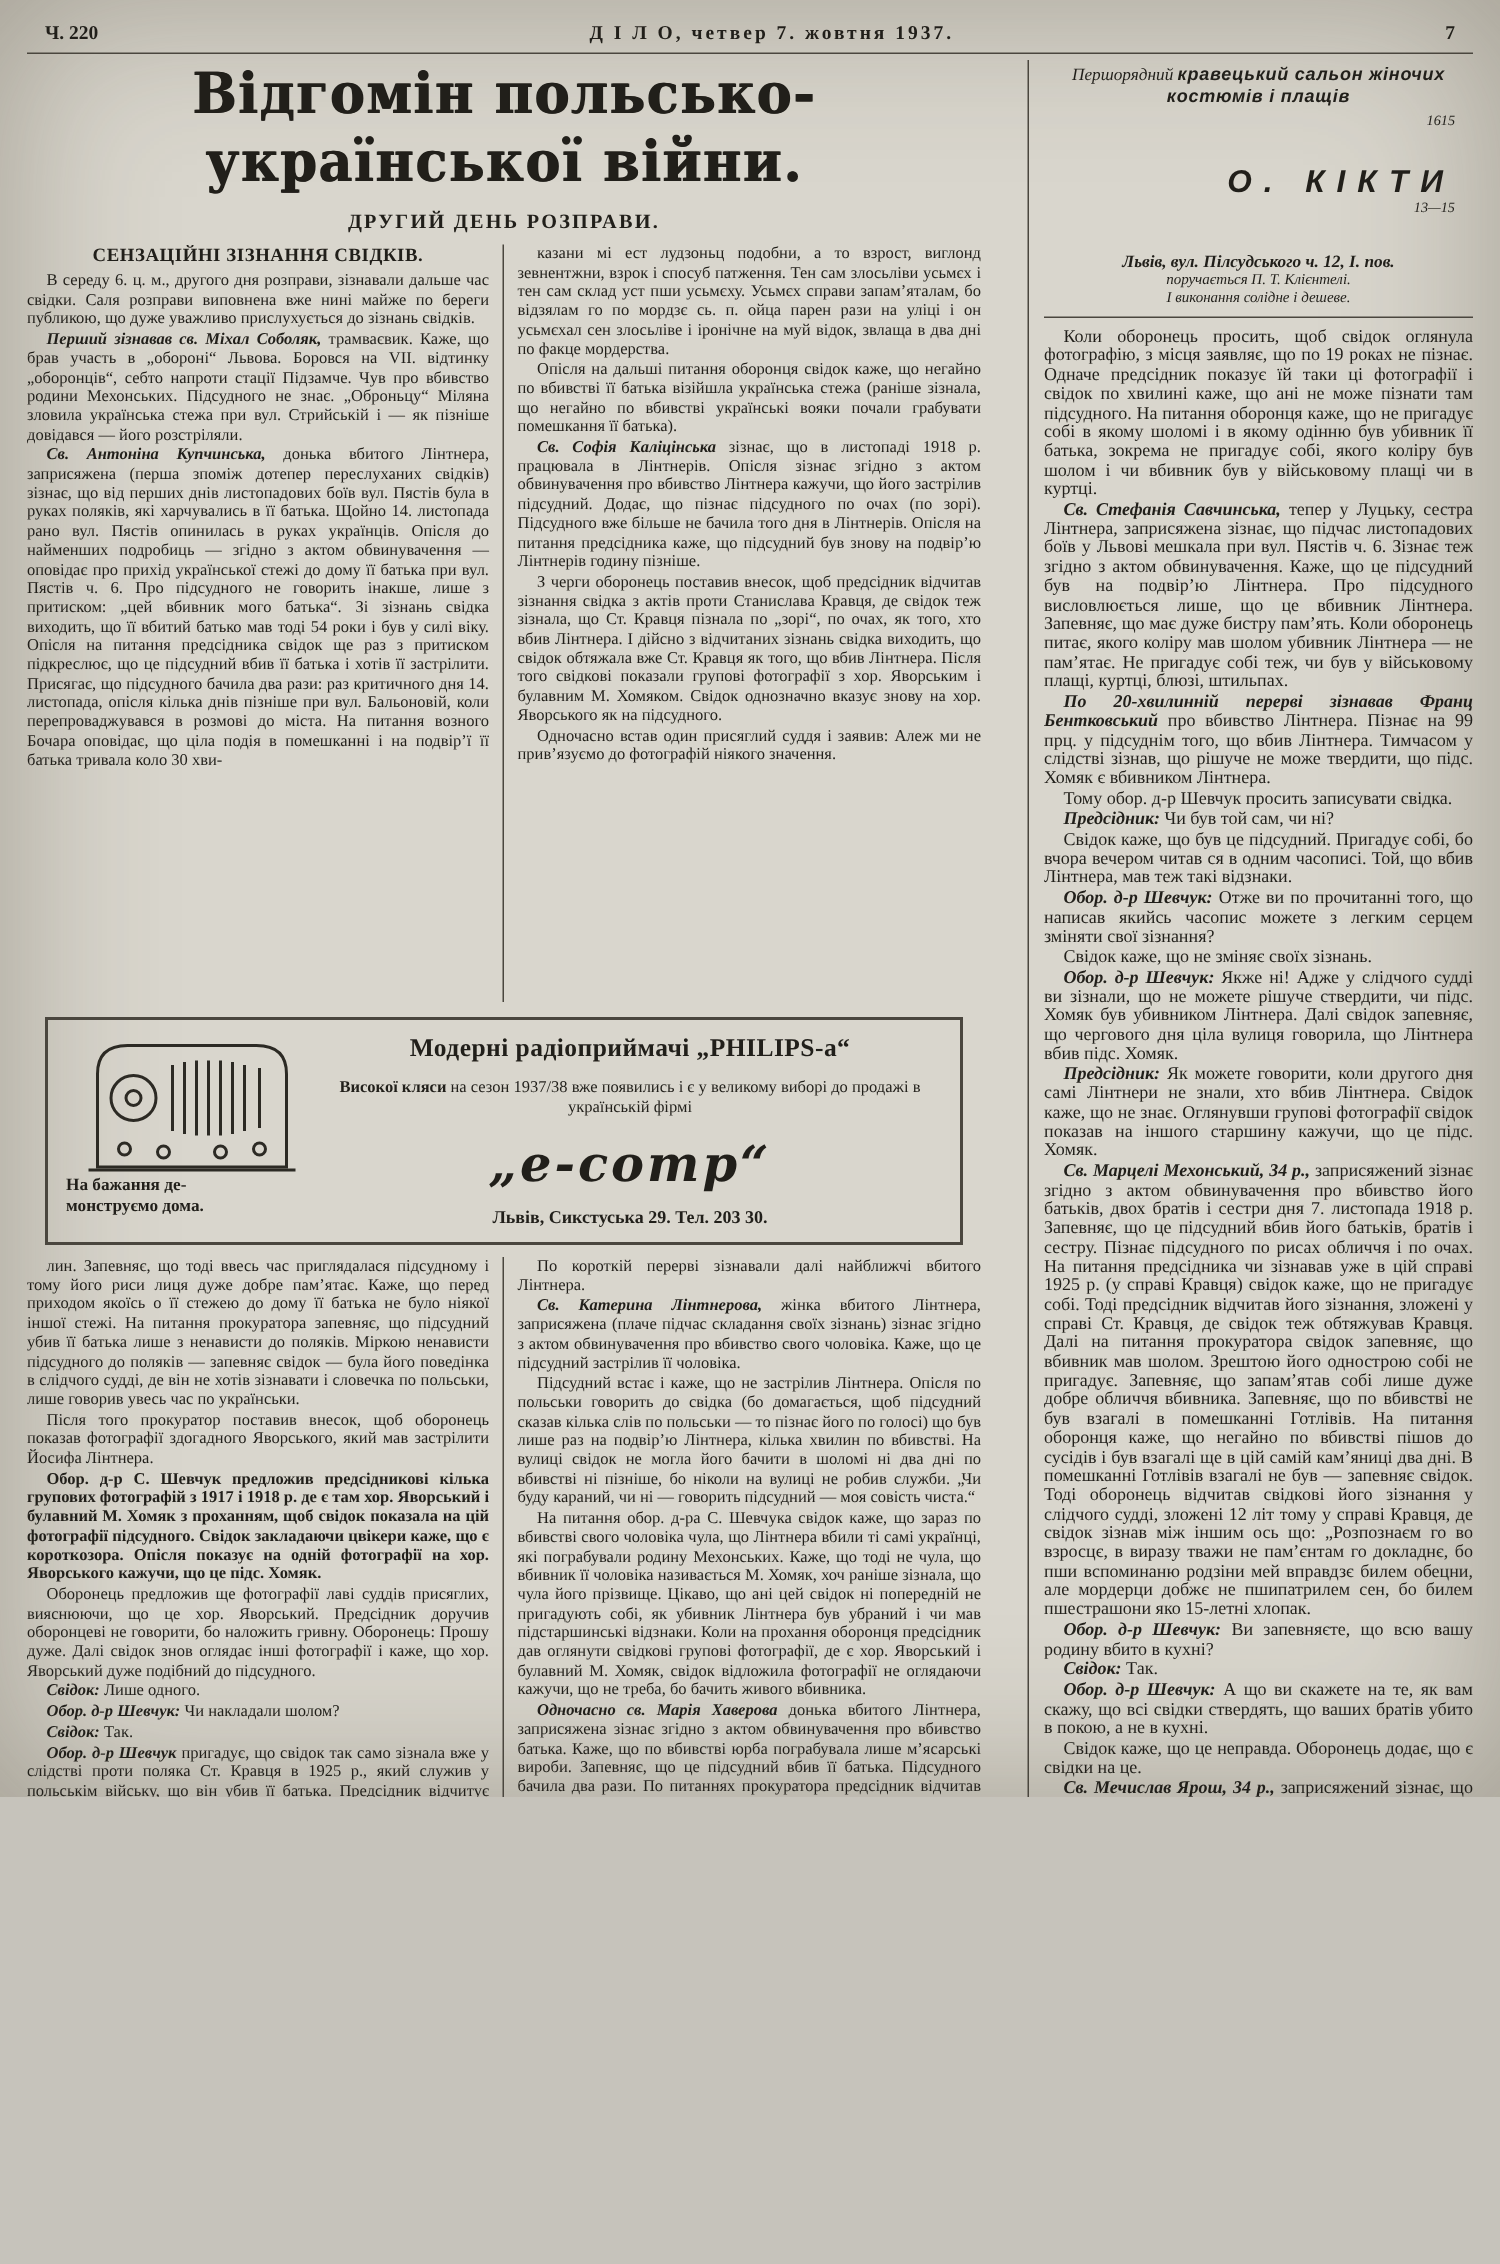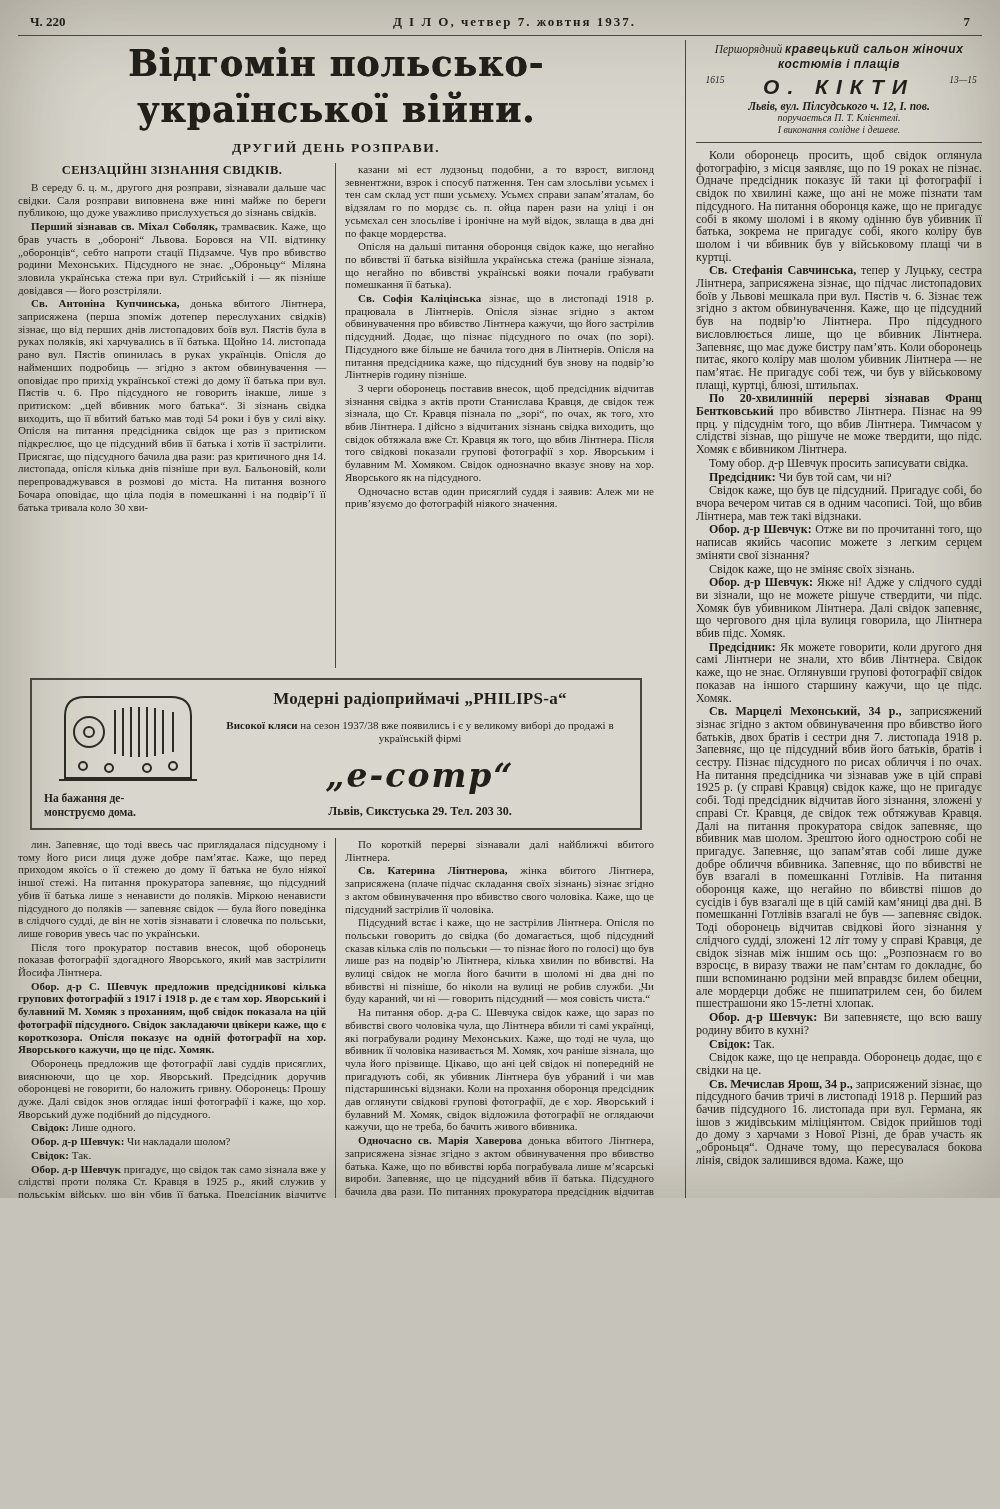--- a/index.html
+++ b/index.html
@@ -47,47 +47,47 @@
   .cols{display:flex;}
   .col{width:50%;box-sizing:border-box;overflow:hidden;}
   .col-a{padding-right:9px;border-right:1px solid var(--rule);}
   .col-b{padding-left:9px;}
   .top-cols{height:505px;}
   .bottom-cols{height:664px;margin-top:8px;}
   .para{
     margin:0 0 1px;text-indent:13px;text-align:justify;
     font-size:11px;line-height:12.7px;
   }
-  .para b{font-weight:700;}
+  .para b{font-weight:700;font-style:italic;}
   .para.bold{font-weight:700;}
   
   .ad-philips{
     border:2px solid var(--rule);
     margin:10px 12px 0;height:152px;box-sizing:border-box;
     display:flex;padding:8px 12px;
   }
-  .ad-ph-left{width:168px;flex:0 0 168px;display:flex;flex-direction:column;justify-content:space-between;}
+  .ad-ph-left{width:168px;flex:0 0 168px;display:flex;flex-direction:column;justify-content:flex-start;}
   .ad-ph-note{font-weight:700;font-size:11.5px;white-space:pre-line;line-height:1.2;}
   .ad-ph-right{flex:1;text-align:center;display:flex;flex-direction:column;justify-content:space-between;padding:1px 0;}
   .ad-ph-title{font-size:17px;font-weight:700;letter-spacing:.3px;}
   .ad-ph-desc{font-size:11px;line-height:1.25;padding:0 6px;}
   .ad-ph-brand{
     font-family:"DejaVu Serif",serif;font-size:33px;font-weight:700;
     font-style:italic;letter-spacing:2px;
   }
   .ad-ph-addr{font-size:12px;font-weight:700;}
   
   .ad-kikty{
     text-align:center;padding:2px 0 6px;margin-bottom:6px;
     border-bottom:1px solid var(--rule);
     font-style:italic;
   }
   .k-line1{font-size:11.5px;line-height:1.25;}
   .k-line1 b{font-family:"Liberation Sans",sans-serif;font-size:12px;letter-spacing:.5px;}
-  .k-name-row{display:flex;justify-content:space-between;align-items:flex-start;margin:3px 2px 1px;}
+  .k-name-row{display:flex;justify-content:space-between;align-items:flex-end;margin:3px 12px 1px;flex-direction:column;}
   .k-ref{font-size:9.5px;flex:0 0 34px;}
   .k-name{font-family:"Liberation Sans",sans-serif;font-weight:700;font-size:21px;letter-spacing:8px;}
   .k-addr{font-weight:700;font-size:11.5px;}
   .k-note{font-size:10px;line-height:1.2;}
   .right-text{overflow:hidden;height:1292px;}
   .right-text .para{font-size:12px;}
   svg.radio{display:block;margin:0 auto;}
 </style>
 </head>
 <body>
@@ -209,19 +209,20 @@
           <p class="para">Тому обор. д-р Шевчук просить записувати свідка.</p>
           <p class="para"><b>Предсідник: </b>Чи був той сам, чи ні?</p>
           <p class="para">Свідок каже, що був це підсудний. Пригадує собі, бо вчора вечером читав ся в одним часописі. Той, що вбив Лінтнера, мав теж такі відзнаки.</p>
           <p class="para"><b>Обор. д-р Шевчук: </b>Отже ви по прочитанні того, що написав якийсь часопис можете з легким серцем зміняти свої зізнання?</p>
           <p class="para">Свідок каже, що не зміняє своїх зізнань.</p>
           <p class="para"><b>Обор. д-р Шевчук: </b>Якже ні! Адже у слідчого судді ви зізнали, що не можете рішуче ствердити, чи підс. Хомяк був убивником Лінтнера. Далі свідок запевняє, що чергового дня ціла вулиця говорила, що Лінтнера вбив підс. Хомяк.</p>
           <p class="para"><b>Предсідник: </b>Як можете говорити, коли другого дня самі Лінтнери не знали, хто вбив Лінтнера. Свідок каже, що не знає. Оглянувши групові фотографії свідок показав на іншого старшину кажучи, що це підс. Хомяк.</p>
           <p class="para"><b>Св. Марцелі Мехонський, 34 р., </b>заприсяжений зізнає згідно з актом обвинувачення про вбивство його батьків, двох братів і сестри дня 7. листопада 1918 р. Запевняє, що це підсудний вбив його батьків, братів і сестру. Пізнає підсудного по рисах обличчя і по очах. На питання предсідника чи зізнавав уже в цій справі 1925 р. (у справі Кравця) свідок каже, що не пригадує собі. Тоді предсідник відчитав його зізнання, зложені у справі Ст. Кравця, де свідок теж обтяжував Кравця. Далі на питання прокуратора свідок запевняє, що вбивник мав шолом. Зрештою його однострою собі не пригадує. Запевняє, що запам’ятав собі лише дуже добре обличчя вбивника. Запевняє, що по вбивстві не був взагалі в помешканні Готлівів. На питання оборонця каже, що негайно по вбивстві пішов до сусідів і був взагалі ще в цій самій кам’яниці два дні. В помешканні Готлівів взагалі не був — запевняє свідок. Тоді оборонець відчитав свідкові його зізнання у слідчого судді, зложені 12 літ тому у справі Кравця, де свідок зізнав між іншим ось що: „Розпознаєм го во взросцє, в виразу тважи не пам’єнтам го докладнє, бо пши вспоминаню родзіни мей вправдзє билем обецни, але мордерци добжє не пшипатрилем сен, бо билем пшестрашони яко 15-летні хлопак.</p>
           <p class="para"><b>Обор. д-р Шевчук: </b>Ви запевняєте, що всю вашу родину вбито в кухні?</p>
           <p class="para"><b>Свідок: </b>Так.</p>
+          <p class="para"><b>Обор. д-р Шевчук: </b>А що ви скажете на те, як вам скажу, що всі свідки ствердять, що ваших братів убито в покою, а не в кухні.</p>
           <p class="para">Свідок каже, що це неправда. Оборонець додає, що є свідки на це.</p>
           <p class="para"><b>Св. Мечислав Ярош, 34 р., </b>заприсяжений зізнає, що підсудного бачив тричі в листопаді 1918 р. Перший раз бачив підсудного 16. листопада при вул. Германа, як ішов з жидівським міліціянтом. Свідок прийшов тоді до дому з харчами з Нової Різні, де брав участь як „оброньця“. Одначе тому, що пересувалася бокова лінія, свідок залишився вдома. Каже, що</p>
         </div>
     </aside>
 
   </div>
 </div>
 
 </body></html>

